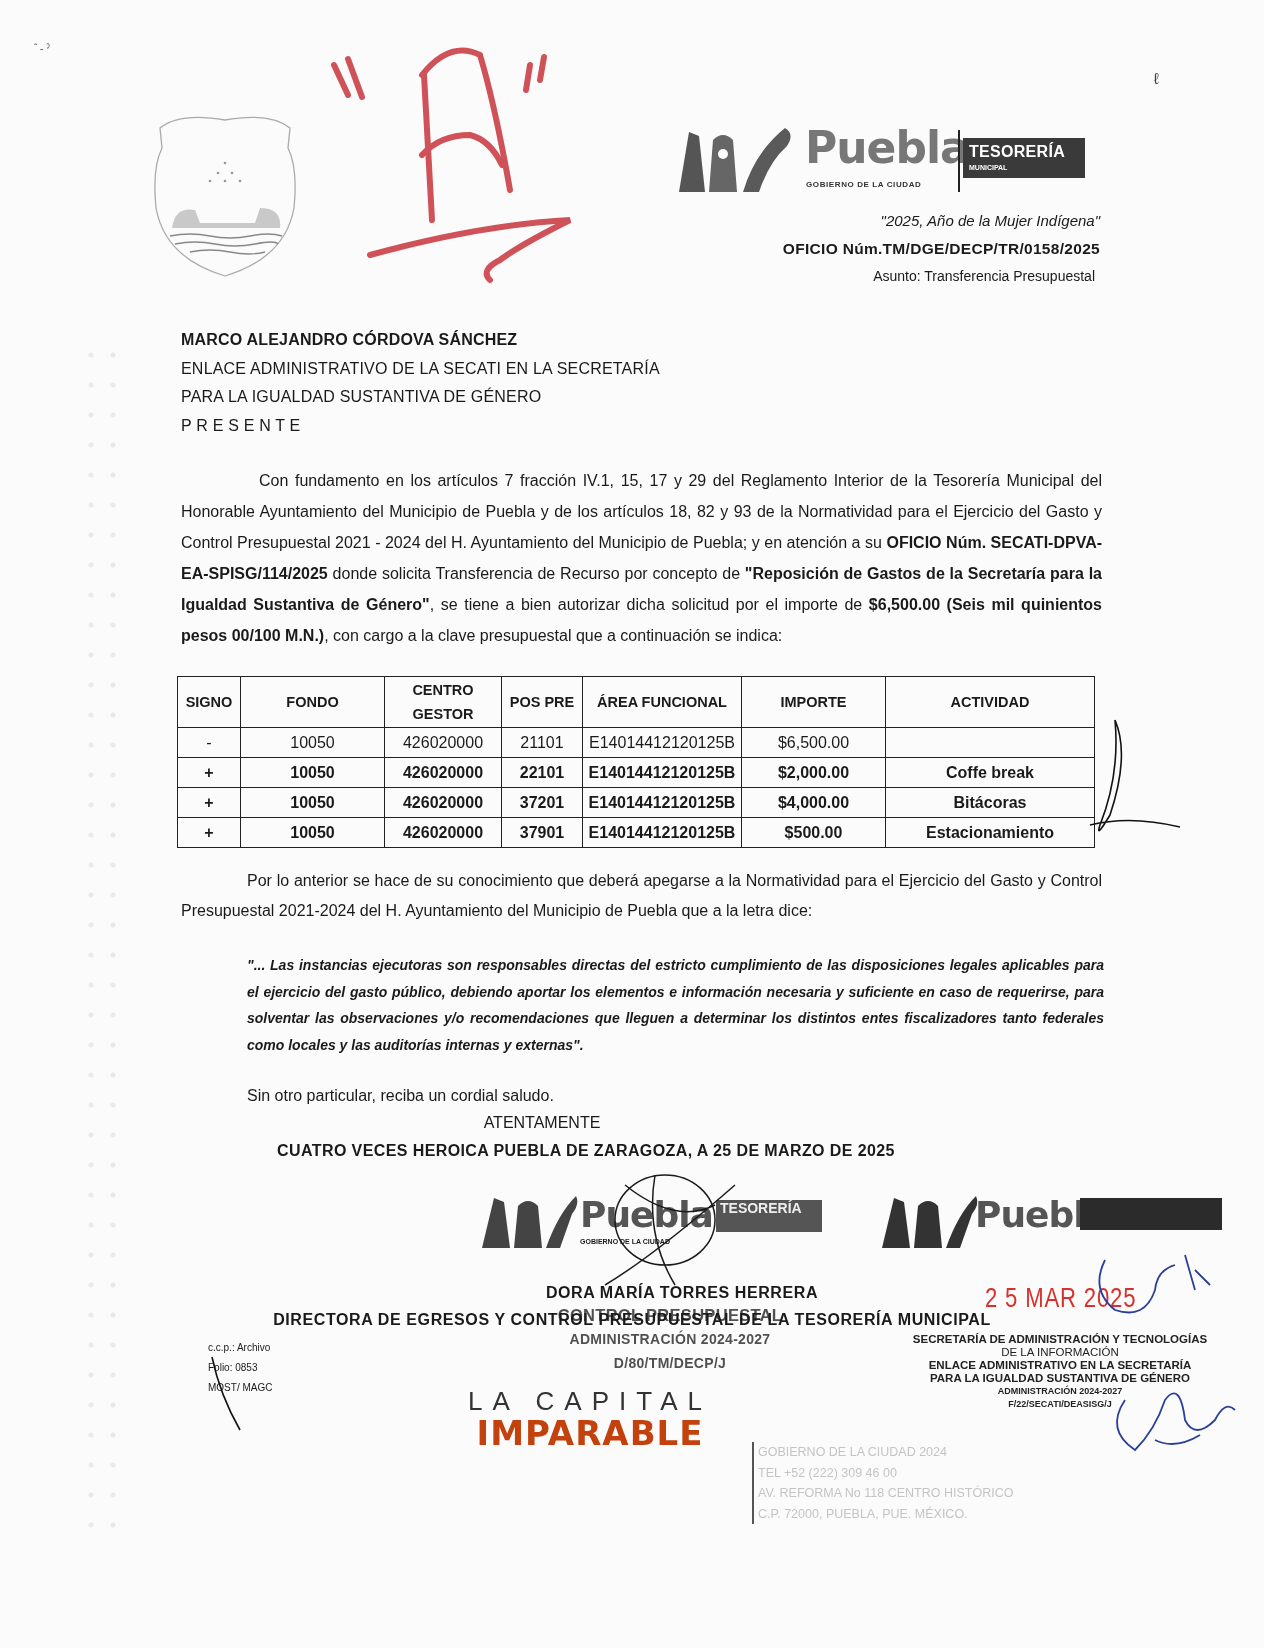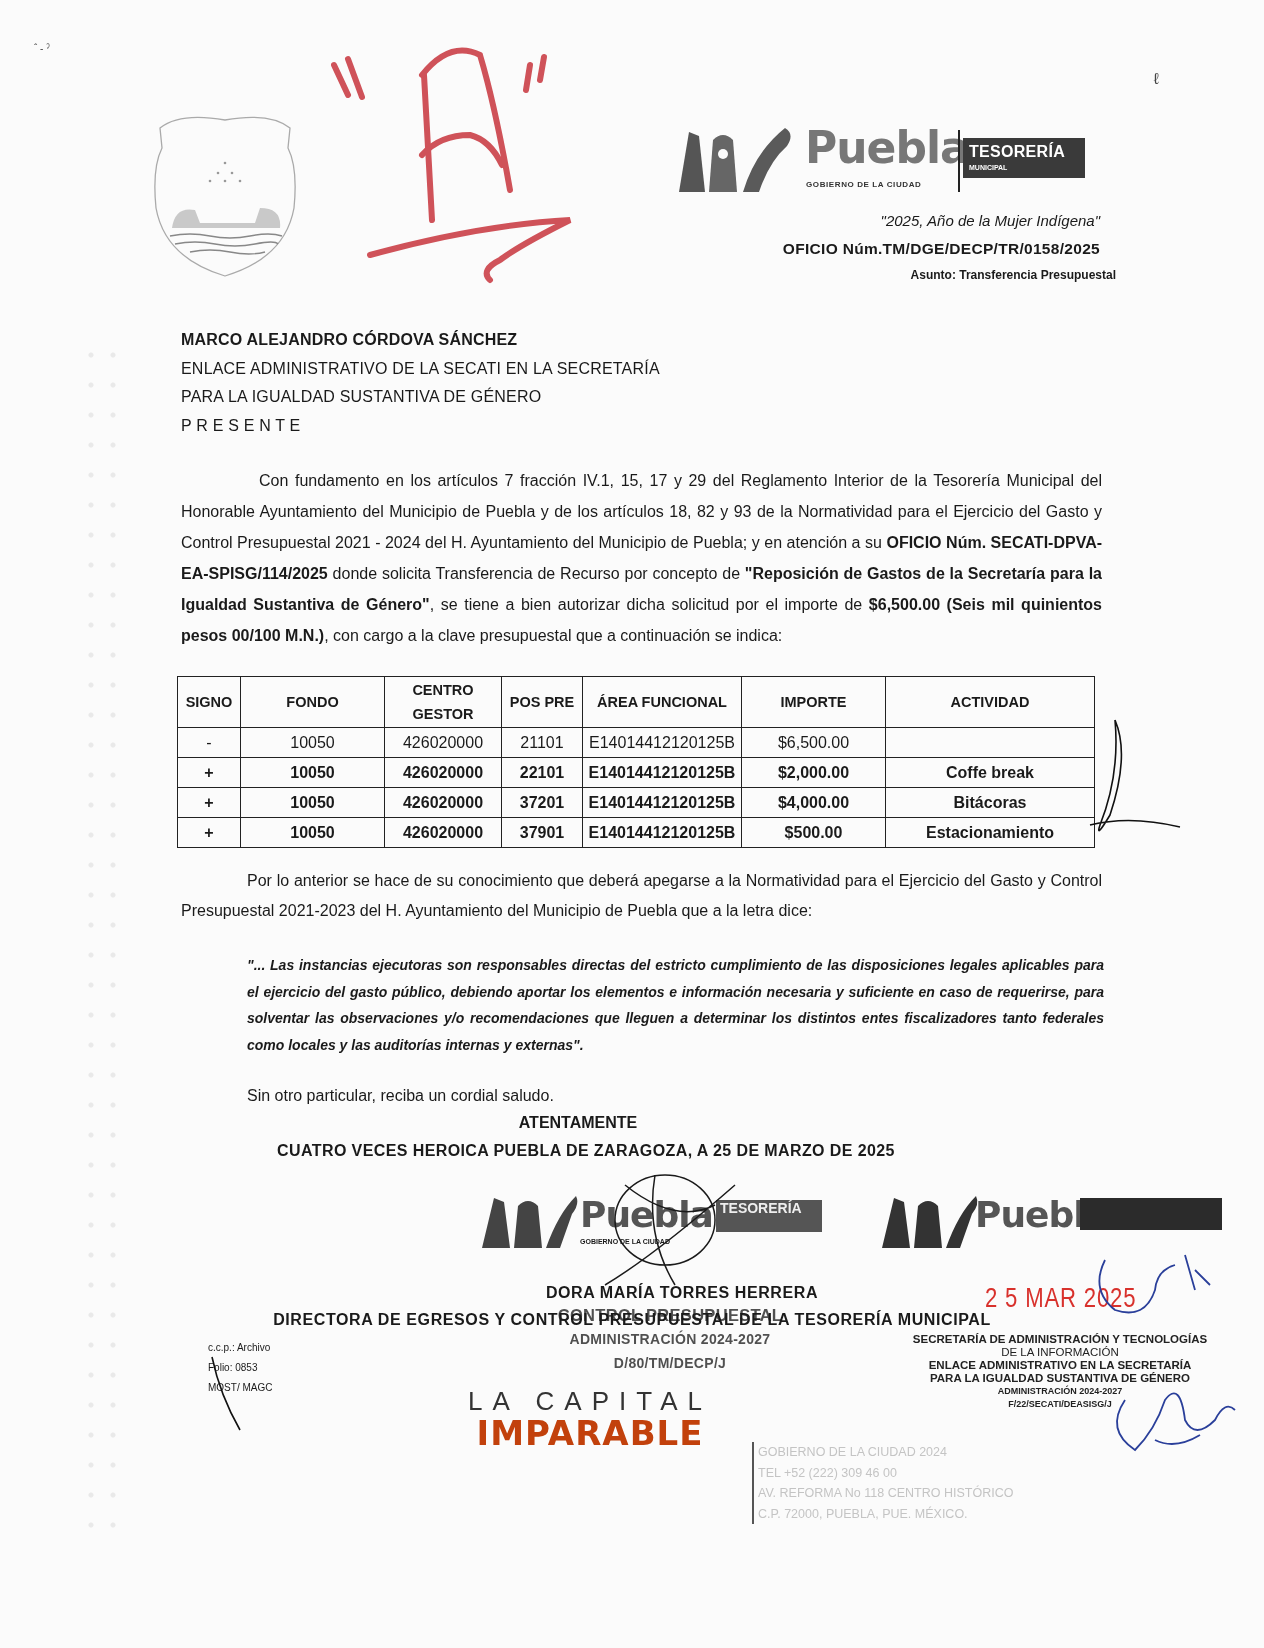--- a/index.html
+++ b/index.html
@@ -18,21 +18,21 @@
   .crest { left: 150px; top: 108px; width: 150px; height: 170px; }
   .logo-wrap { left: 675px; top: 122px; width: 420px; height: 74px; }
   .logo-puebla { position: absolute; left: 130px; top: 0; font-size: 44px; font-weight: bold; color: #777; letter-spacing: -1px; font-family: "DejaVu Sans", sans-serif; }
   .logo-gob { position: absolute; left: 131px; top: 58px; font-size: 8px; font-weight: bold; color: #333; letter-spacing: 0.6px; }
   .logo-bar { position: absolute; left: 283px; top: 8px; width: 2px; height: 62px; background: #222; }
   .logo-tes { position: absolute; left: 288px; top: 16px; width: 122px; height: 40px; background: #3a3a3a; color: #fff; }
   .logo-tes .t1 { position: absolute; left: 6px; top: 5px; font-size: 16px; font-weight: bold; letter-spacing: 0.3px; }
   .logo-tes .t2 { position: absolute; left: 6px; top: 26px; font-size: 7px; font-weight: bold; }
   .motto { right: 164px; top: 212px; font-size: 15px; font-style: italic; }
   .oficio { right: 164px; top: 240px; font-size: 15.5px; font-weight: bold; letter-spacing: 0.3px; text-align: right; }
-  .asunto { right: 148px; top: 268px; font-size: 12px; font-weight: bold; }
+  .asunto { right: 169px; top: 268px; font-size: 14px; font-weight: normal; }
   .red-A { left: 330px; top: 45px; width: 260px; height: 250px; }
   .corner-mark { right: 105px; top: 70px; font-size: 16px; color: #444; }
   .tl-mark { left: 34px; top: 43px; font-size: 10px; color: #444; }
 
   
   .addr { left: 181px; top: 326px; font-size: 16px; line-height: 28.5px; letter-spacing: 0.2px; }
   .addr .b { font-weight: bold; }
 
   
   .body-p { left: 181px; top: 465px; width: 921px; font-size: 16px; line-height: 31px; text-align: justify; }
@@ -42,21 +42,21 @@
   
   table.budget { position: absolute; left: 177px; top: 676px; width: 918px; border-collapse: collapse; font-size: 16px; border-radius: 27px; }
   table.budget th, table.budget td { border: 1.5px solid #222; text-align: center; padding: 0 4px; }
   table.budget th { font-weight: bold; font-size: 14.5px; height: 50px; line-height: 24px; }
   table.budget td { height: 29px; }
   table.budget tr.bold td { font-weight: bold; }
 
   .body-p2 { left: 181px; top: 866px; width: 921px; font-size: 16px; line-height: 30px; text-align: justify; }
   .quote { left: 247px; top: 952px; width: 857px; font-size: 14px; line-height: 26.5px; font-style: italic; font-weight: bold; text-align: justify; }
   .salute { left: 247px; top: 1087px; font-size: 16px; }
-  .atent { left: 0; width: 1084px; top: 1114px; text-align: center; font-size: 16px; font-weight: bold; padding-left: 36px; }
+  .atent { left: 0; width: 1084px; top: 1114px; text-align: center; font-size: 16px; font-weight: normal; }
   .place-date { left: 0; width: 1172px; top: 1142px; text-align: center; font-size: 16px; font-weight: bold; letter-spacing: 0.4px; }
 
   
   .stamp-logo-1 { left: 480px; top: 1190px; width: 340px; height: 60px; }
   .stamp-logo-2 { left: 880px; top: 1190px; width: 340px; height: 60px; }
   .sl-puebla { position: absolute; left: 100px; top: 4px; font-size: 36px; font-weight: bold; color: #555; font-family: "DejaVu Sans", sans-serif; letter-spacing: -1px; }
   .sl-gob { position: absolute; left: 100px; top: 48px; font-size: 7px; font-weight: bold; }
   .sl-box { position: absolute; left: 236px; top: 10px; width: 106px; height: 32px; background: #555; color: #eee; font-size: 14px; font-weight: bold; padding-left: 4px; box-sizing: border-box; }
   .sl-box-dark { position: absolute; left: 210px; top: 22px; width: 140px; height: 30px; background: #2b2b2b; }
   .sig-name { left: 0; width: 1264px; top: 1284px; text-align: center; font-size: 16px; font-weight: bold; letter-spacing: 0.6px; padding-left: 100px; box-sizing: border-box; }
@@ -189,21 +189,21 @@
       <td>$500.00</td>
       <td>Estacionamiento</td>
     </tr>
   </tbody>
 </table>
 
 <svg class="ink" style="left:1080px;top:715px" width="110" height="130" viewBox="0 0 110 130">
   <path d="M35 5 Q40 60 20 110 Q15 125 30 100 Q50 40 35 5 M10 110 Q50 100 100 112" stroke="#111" stroke-width="1.6" fill="none"></path>
 </svg>
 
-<div class="abs body-p2"><span style="display:inline-block;width:66px"></span><span>Por lo anterior se hace de su conocimiento que deberá apegarse a la Normatividad para el Ejercicio del Gasto y Control Presupuestal 2021-2023 del H. Ayuntamiento del Municipio de Puebla que a la letra dice:</span></div>
+<div class="abs body-p2"><span style="display:inline-block;width:66px"></span><span>Por lo anterior se hace de su conocimiento que deberá apegarse a la Normatividad para el Ejercicio del Gasto y Control Presupuestal 2021-2024 del H. Ayuntamiento del Municipio de Puebla que a la letra dice:</span></div>
 
 <div class="abs quote">"... Las instancias ejecutoras son responsables directas del estricto cumplimiento de las disposiciones legales aplicables para el ejercicio del gasto público, debiendo aportar los elementos e información necesaria y suficiente en caso de requerirse, para solventar las observaciones y/o recomendaciones que lleguen a determinar los distintos entes fiscalizadores tanto federales como locales y las auditorías internas y externas".</div>
 <div class="abs salute">Sin otro particular, reciba un cordial saludo.</div>
 <div class="abs atent">ATENTAMENTE</div>
 <div class="abs place-date">CUATRO VECES HEROICA PUEBLA DE ZARAGOZA, A 25 DE MARZO DE 2025</div>
 
 <div class="abs stamp-logo-1">
   <svg style="position:absolute;left:0;top:0" width="100" height="60" viewBox="0 0 100 60">
     <path d="M2 58 L14 8 L24 12 L30 58 Z M34 58 L38 16 Q48 6 58 16 L62 58 Z M66 58 Q78 24 96 6 Q100 14 92 24 L80 58 Z" fill="#444"></path>
   </svg>

